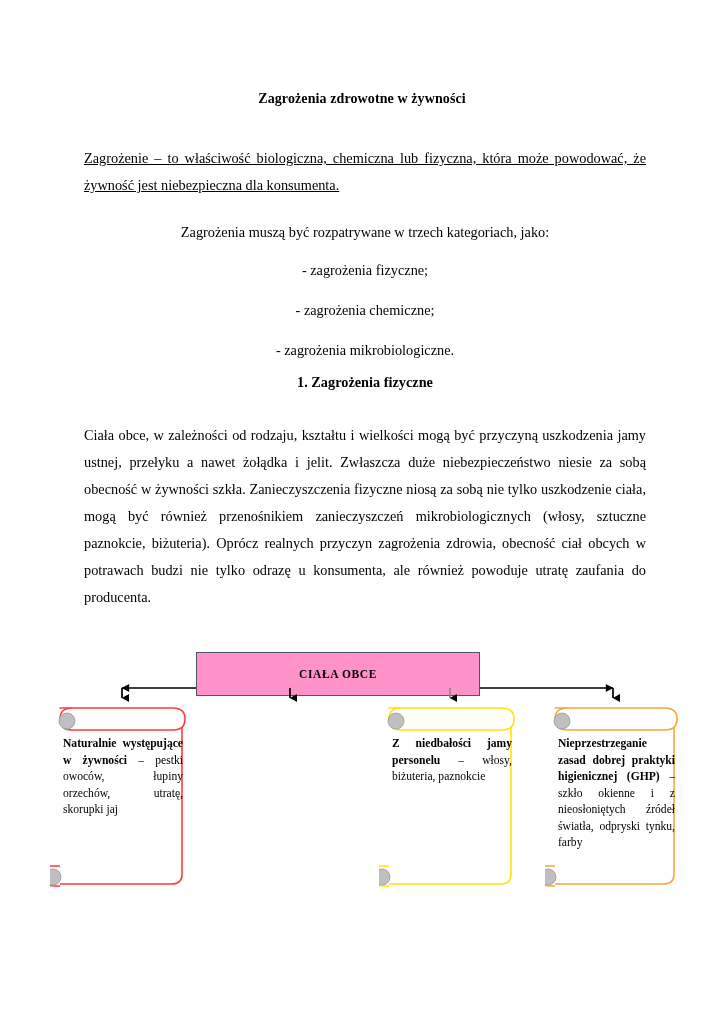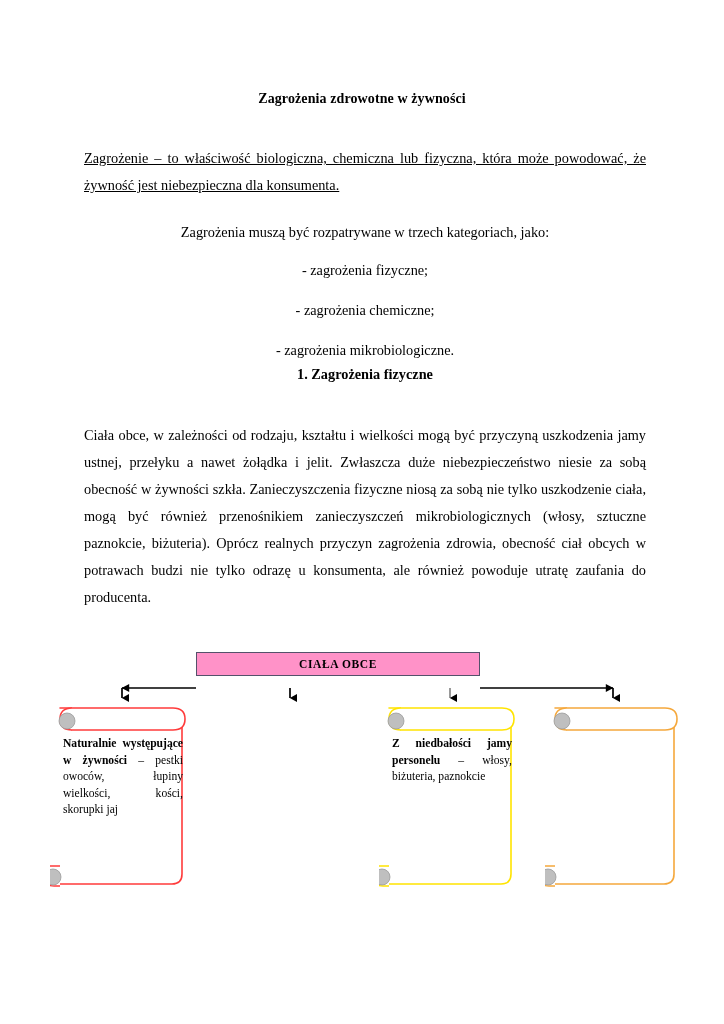--- a/index.html
+++ b/index.html
@@ -46,39 +46,39 @@
     text-justify: inter-word;
   }
   .para.nojust { text-align: center; }
   .para.bold { font-weight: bold; }
 
   .p-intro   { top: 131px; text-decoration: underline; }
   .p-kat     { top: 205px; }
   .p-fiz     { top: 243px; }
   .p-chem    { top: 283px; }
   .p-mikro   { top: 323px; }
-  .p-h1      { top: 346px; margin-top: 15px; }
+  .p-h1      { top: 354px; margin-top: 15px; }
   .p-body    { top: 408px; }
   .p-rys     { top: 598px; }
 
   
   .diagram {
     position: absolute;
     left: 0;
     top: 636px;
     width: 724px;
     height: 280px;
   }
 
   .top-box {
     position: absolute;
     left: 196px;
     top: 16px;
     width: 284px;
-    height: 24px;
+    height: 44px;
     background: #FF92C8;
     border: 1px solid #55516b;
     box-sizing: border-box;
     display: flex;
     align-items: center;
     justify-content: center;
     font-size: 11.5px;
     font-weight: bold;
     letter-spacing: 0.6px;
   }
@@ -181,21 +181,21 @@
         <path d="M10,14 L132,14 L132,168 Q132,178 122,178 L10,178" fill="#fff" stroke="#FF3B3B" stroke-width="1.6" stroke-linejoin="round"></path>
 
         <path d="M10,2 L123,2 Q135,2 135,13 Q135,24 123,24 L22,24" fill="#fff" stroke="#FF3B3B" stroke-width="1.6" stroke-linecap="round"></path>
         <path d="M22,24 Q10,24 10,13 Q10,2 22,2" fill="#fff" stroke="#FF3B3B" stroke-width="1.6"></path>
         <circle cx="17" cy="15" r="8" fill="#BFBFBF" stroke="#9a9a9a" stroke-width="0.8"></circle>
 
         <path d="M10,160 L1,160 Q-6,160 -6,170 Q-6,180 4,180 L10,180" fill="#fff" stroke="#FF3B3B" stroke-width="1.6"></path>
         <circle cx="3" cy="171" r="8" fill="#BFBFBF" stroke="#9a9a9a" stroke-width="0.8"></circle>
       </svg>
       <div class="scroll-text">
-        <b>Naturalnie występujące w żywności</b><span> – </span><span>pestki owoców, łupiny wielkości, kości, skorupki jaj</span>
+        <b>Naturalnie występujące w żywności</b><span> – </span><span>pestki owoców, łupiny orzechów, utratę, skorupki jaj</span>
       </div>
     </div>
 
 
     <div class="scroll-card c3">
       <svg class="scroll-svg" viewBox="0 0 145 185" preserveAspectRatio="none">
         <path d="M10,14 L132,14 L132,168 Q132,178 122,178 L10,178" fill="#fff" stroke="#FFE400" stroke-width="1.6" stroke-linejoin="round"></path>
         <path d="M10,2 L123,2 Q135,2 135,13 Q135,24 123,24 L22,24" fill="#fff" stroke="#FFE400" stroke-width="1.6" stroke-linecap="round"></path>
         <path d="M22,24 Q10,24 10,13 Q10,2 22,2" fill="#fff" stroke="#FFE400" stroke-width="1.6"></path>
         <circle cx="17" cy="15" r="8" fill="#BFBFBF" stroke="#9a9a9a" stroke-width="0.8"></circle>
@@ -209,16 +209,19 @@
 
     <div class="scroll-card c4">
       <svg class="scroll-svg" viewBox="0 0 142 185" preserveAspectRatio="none">
         <path d="M10,14 L129,14 L129,168 Q129,178 119,178 L10,178" fill="#fff" stroke="#F5A83C" stroke-width="1.6" stroke-linejoin="round"></path>
         <path d="M10,2 L120,2 Q132,2 132,13 Q132,24 120,24 L22,24" fill="#fff" stroke="#F5A83C" stroke-width="1.6" stroke-linecap="round"></path>
         <path d="M22,24 Q10,24 10,13 Q10,2 22,2" fill="#fff" stroke="#F5A83C" stroke-width="1.6"></path>
         <circle cx="17" cy="15" r="8" fill="#BFBFBF" stroke="#9a9a9a" stroke-width="0.8"></circle>
         <path d="M10,160 L1,160 Q-6,160 -6,170 Q-6,180 4,180 L10,180" fill="#fff" stroke="#F5A83C" stroke-width="1.6"></path>
         <circle cx="3" cy="171" r="8" fill="#BFBFBF" stroke="#9a9a9a" stroke-width="0.8"></circle>
       </svg>
+      <div class="scroll-text">
+        <b>Nieprzestrzeganie zasad dobrej praktyki higienicznej (GHP)</b><span> – </span><span>szkło okienne i z nieosłoniętych źródeł światła, odpryski tynku, farby</span>
+      </div>
     </div>
 
   </div>
 </div>
 
 </body></html>

